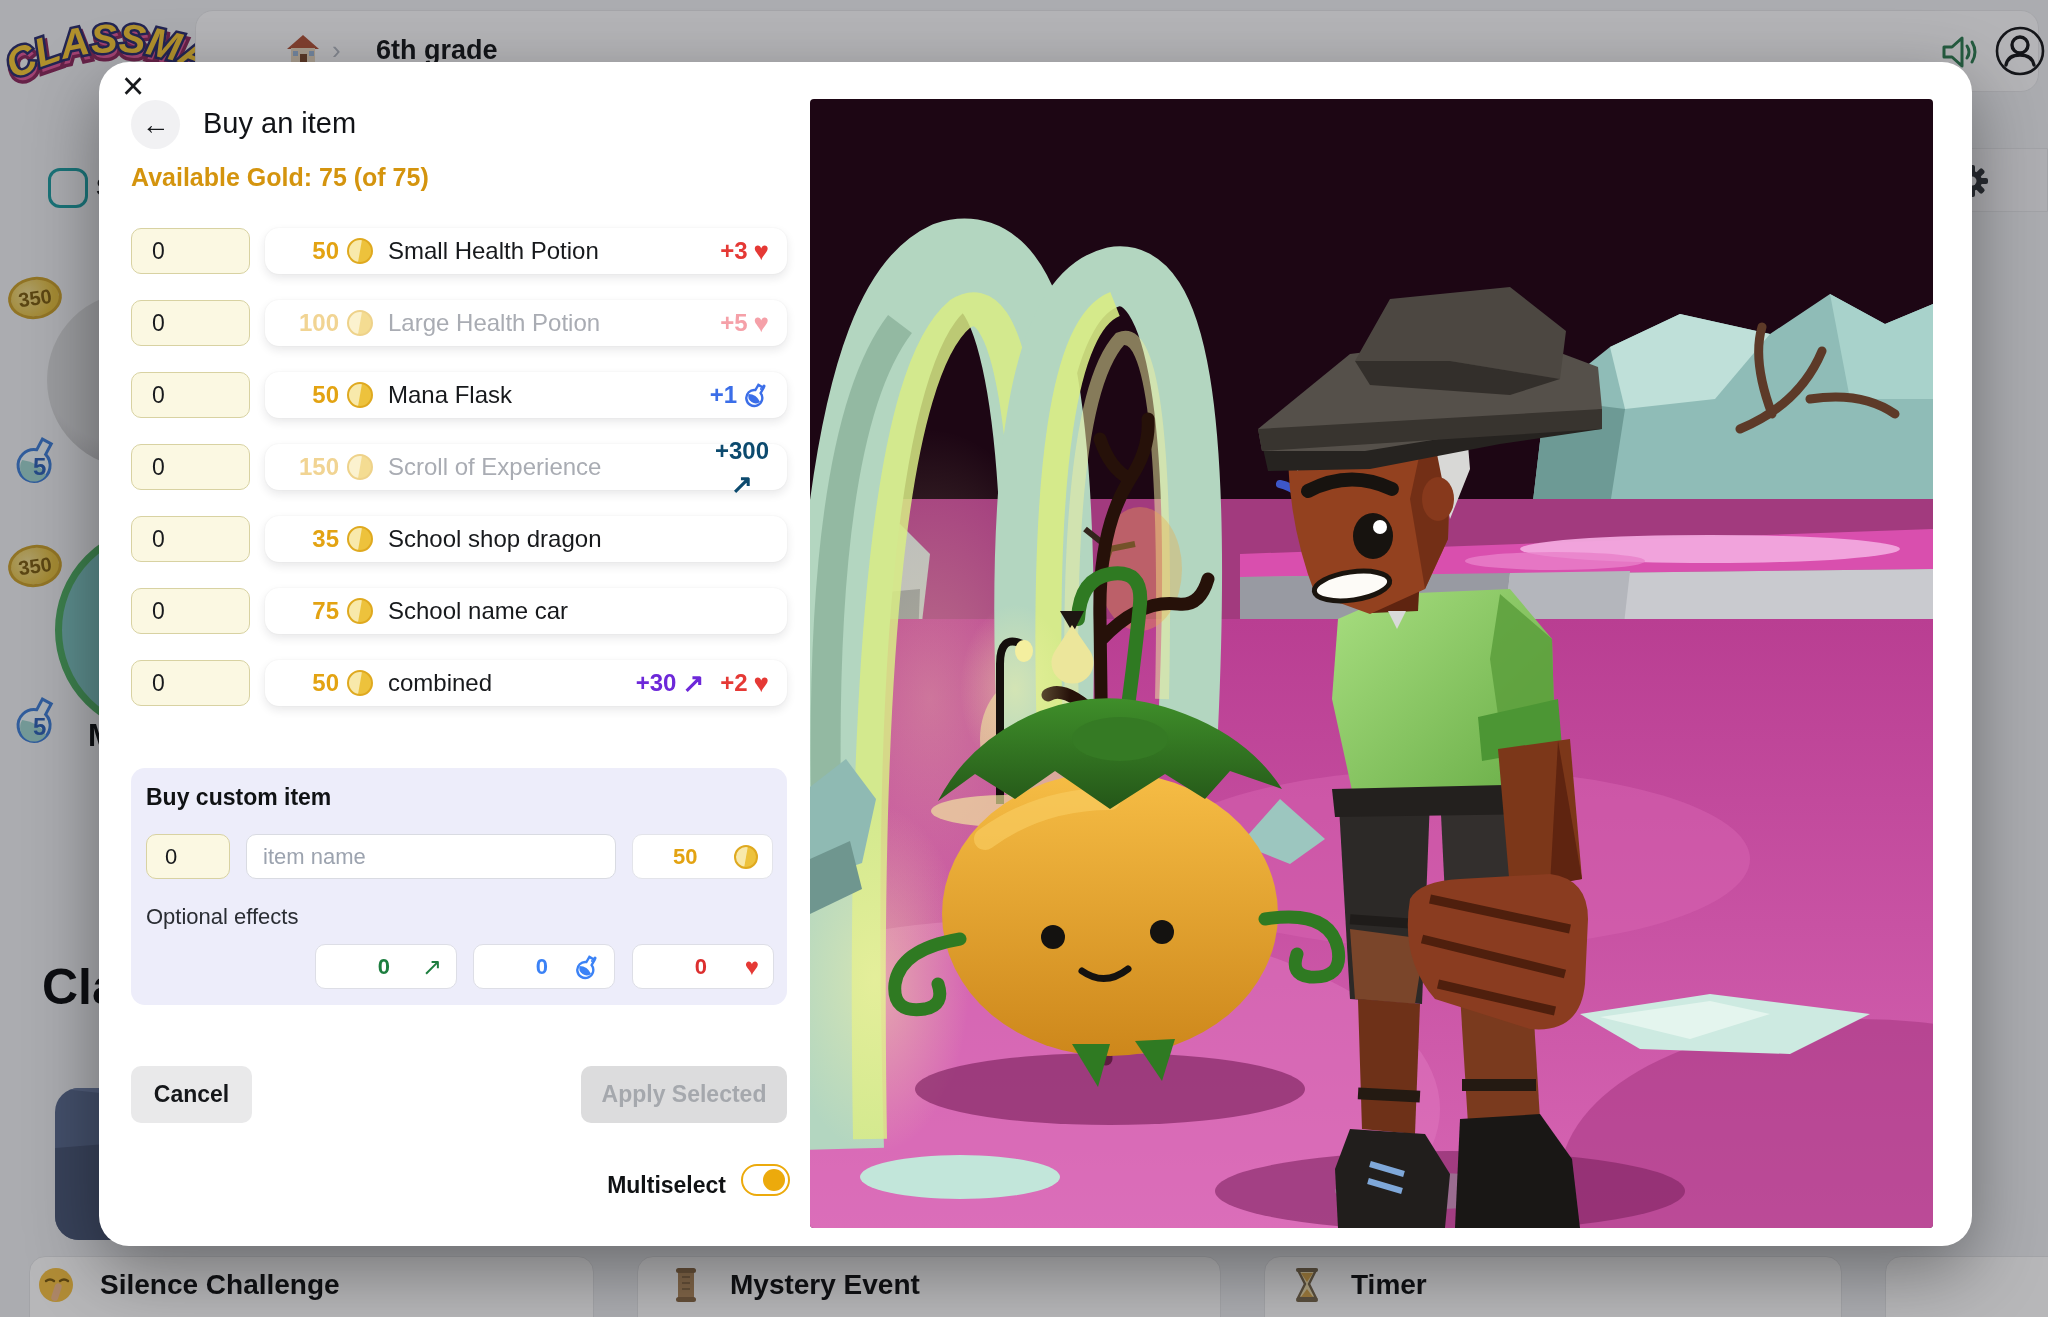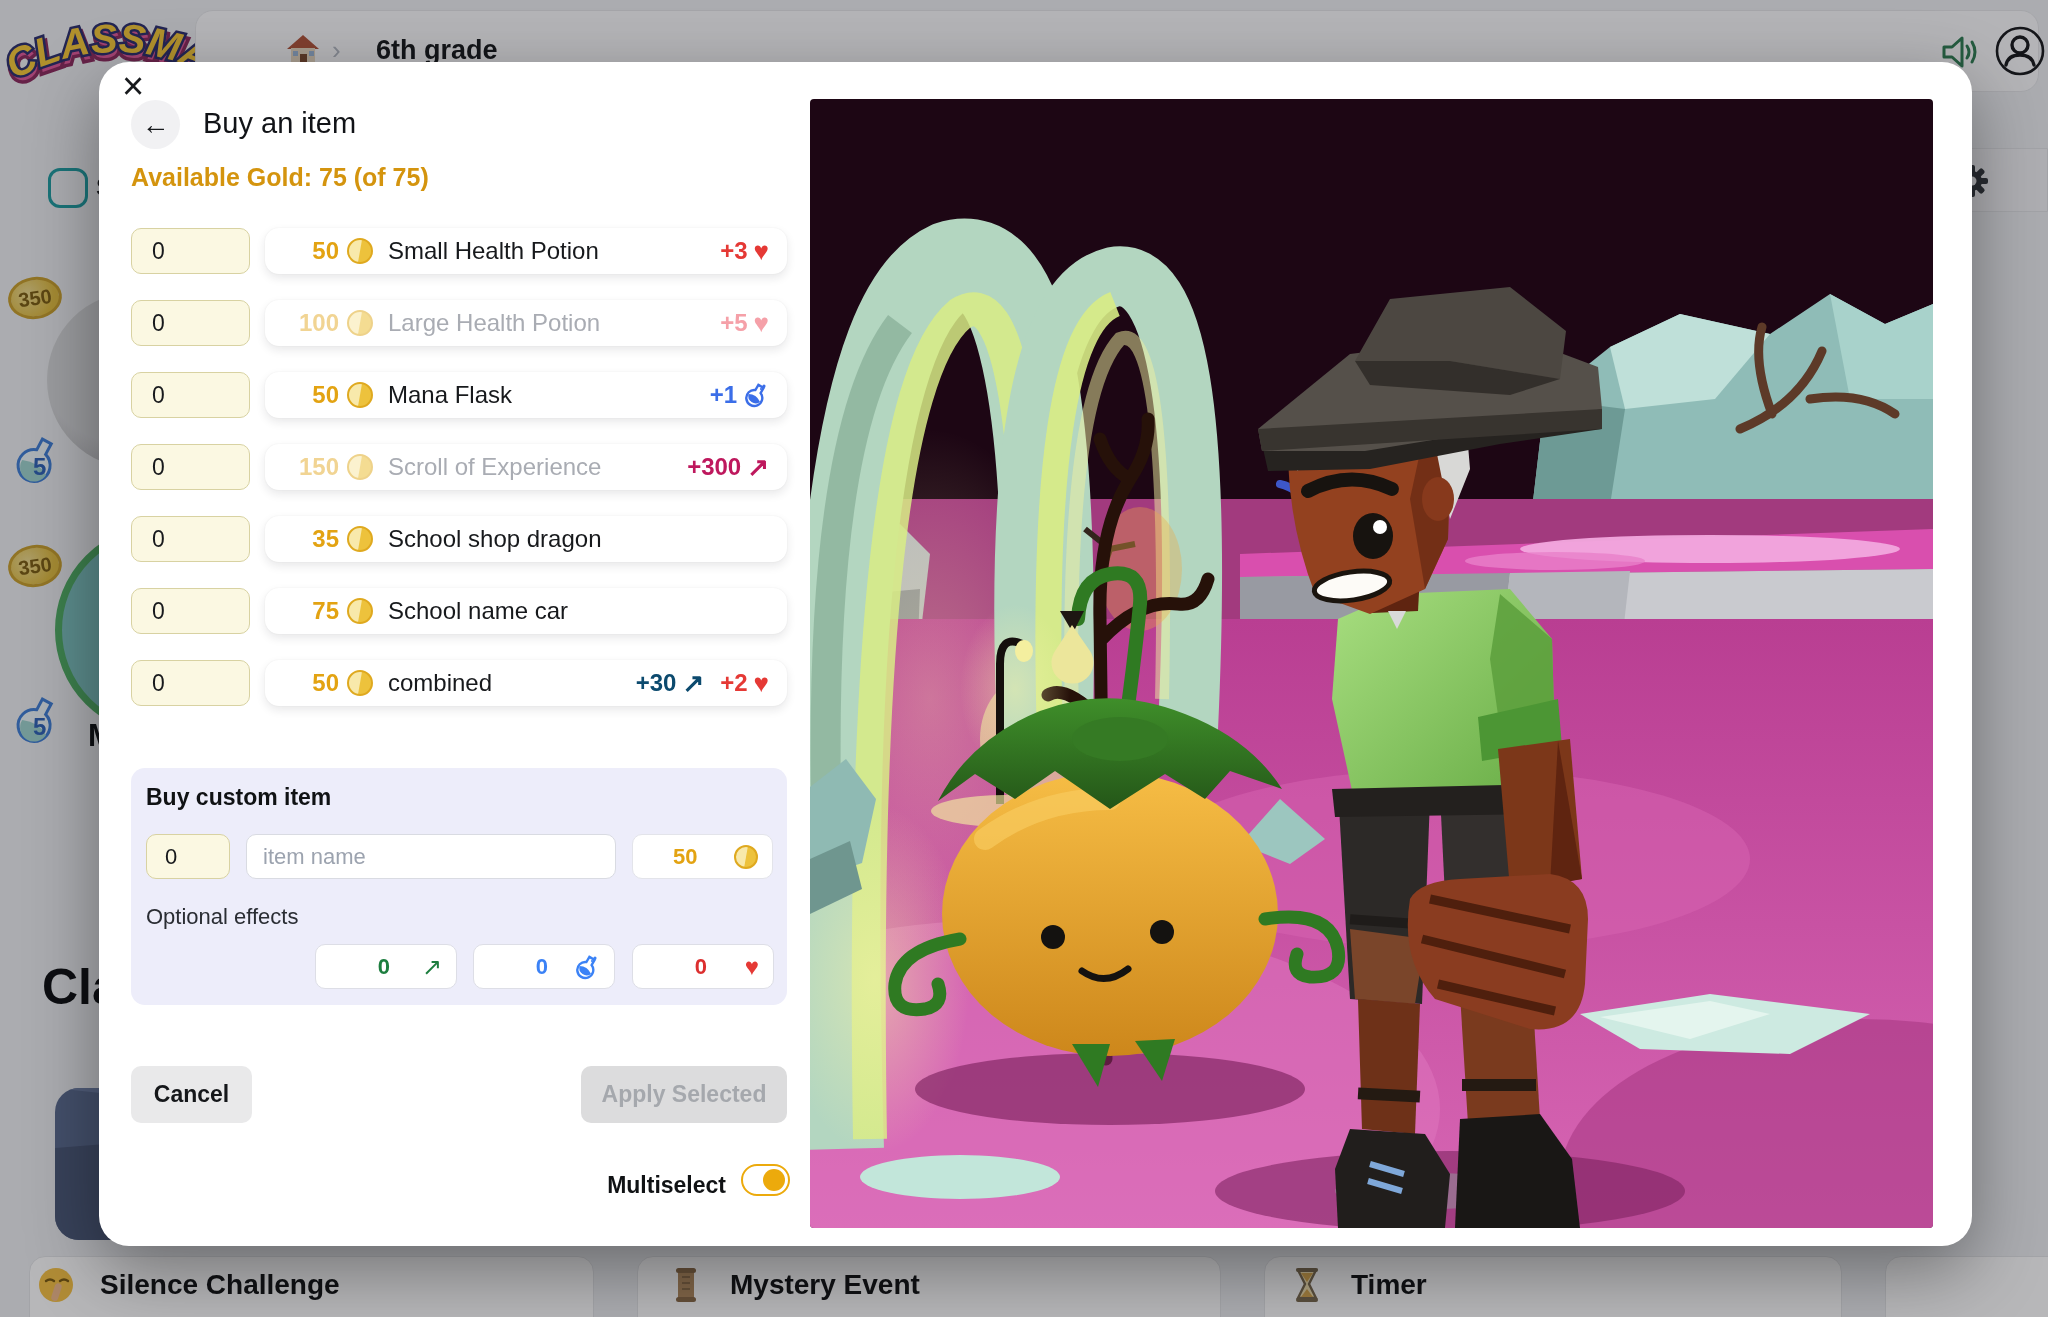--- a/index.html
+++ b/index.html
@@ -71,21 +71,21 @@
     display:flex; align-items:center; padding:0 18px 0 16px; cursor:pointer; }
   .price { width:58px; text-align:right; font-size:24px; font-weight:600; color:#e3a312; }
   .coin { width:26px; height:26px; border-radius:50%; margin-left:8px;
     background:linear-gradient(100deg, #f8e9ab 48%, #edc23c 52%); border:2px solid #dfa91f; flex:0 0 auto; }
   .coin.dim { background:linear-gradient(100deg, #fbf2cf 48%, #f4dc92 52%); border-color:#eed28a; }
   .iname { margin-left:15px; font-size:24px; color:#17191c; }
   .effects { margin-left:auto; display:flex; align-items:center; gap:16px; }
   .fx { display:flex; align-items:center; gap:6px; font-size:24px; font-weight:600; }
   .fx .glyph { font-size:26px; line-height:1; }
   .fx-red { color:#e53935; } .fx-pink { color:#f5a0a8; } .fx-blue { color:#3b6ee8; }
-  .fx-green { color:#0c4a6e; } .fx-fgreen { color:#be185d; }
+  .fx-green { color:#6d28d9; } .fx-fgreen { color:#0c4a6e;flex-direction:column; }
   .irow.disabled .price { color:#f1d493; }
   .irow.disabled .iname { color:#a9acb3; }
 
   .custom-box { position:absolute; left:32px; top:706px; width:656px; height:237px; background:#ededfa; border-radius:14px; }
   .cb-head { position:absolute; left:15px; top:16px; font-size:23px; font-weight:bold; color:#101214; }
   .cb-qty { position:absolute; left:15px; top:66px; width:84px; height:45px; background:#fbf8e2;
     border:1px solid #d8d2a2; border-radius:10px; font-size:22px; color:#17191c; padding-left:18px;
     font-family:"Liberation Sans", sans-serif; outline:none; }
   .cb-name { position:absolute; left:115px; top:66px; width:370px; height:45px; background:#ffffff;
     border:1px solid #d9dbe2; border-radius:10px; font-size:22px; color:#17191c; padding-left:16px;

